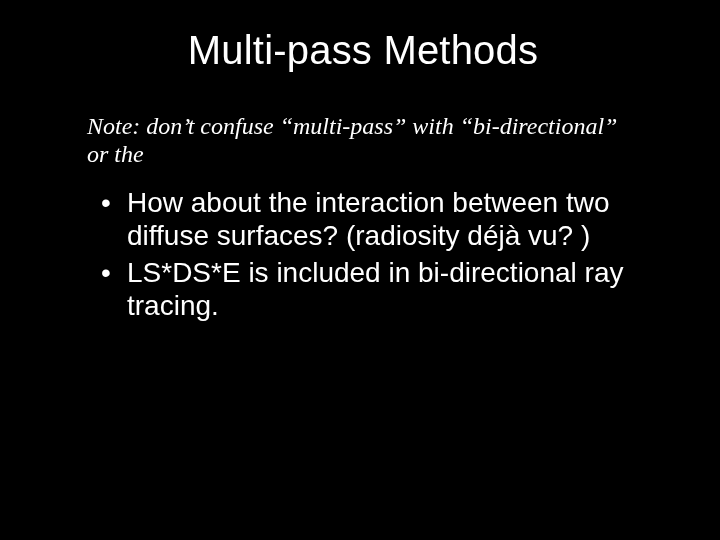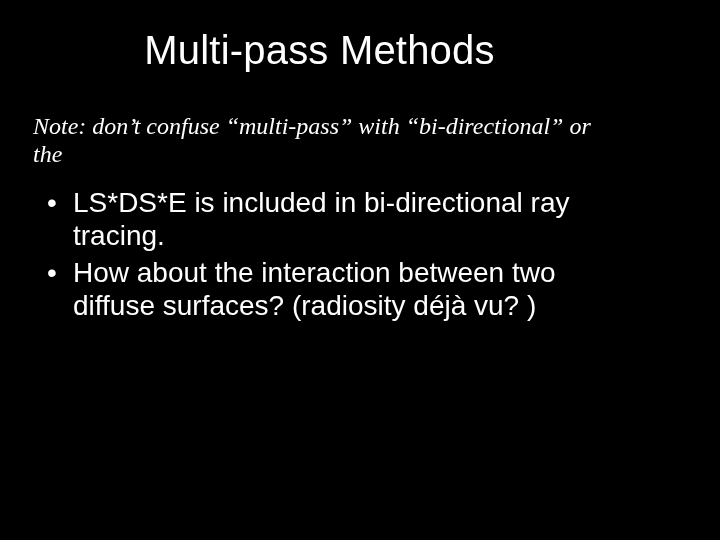--- a/index.html
+++ b/index.html
@@ -7,23 +7,24 @@
     padding: 0;
     width: 720px;
     height: 540px;
     background: #000000;
     overflow: hidden;
   }
   .slide {
     width: 660px;
     height: 540px;
     box-sizing: border-box;
-    padding: 28px 54px 0 33px;
+    padding: 28px 54px 0 54px;
     color: #ffffff;
     font-family: Arial, Helvetica, sans-serif;
+    margin-left: 33px;
   }
   .title {
     text-align: center;
     font-size: 40px;
     font-weight: 400;
     margin: 0 0 40px 0;
     letter-spacing: 0.2px;
   }
   .note {
     font-family: "Times New Roman", Times, serif;
@@ -62,16 +63,16 @@
 <body>
 
 <div class="slide">
   <h1 class="title">Multi-pass Methods</h1>
 
   <p class="note">
     <span>Note: don’t confuse “multi-pass” with “bi-directional” or the</span>
   </p>
 
   <ul class="bullets">
+    <li>How about the interaction between two diffuse surfaces?  (radiosity déjà vu? )</li>
     <li>LS*DS*E is included in bi-directional ray tracing.</li>
-    <li>How about the interaction between two diffuse surfaces?  (radiosity déjà vu? )</li>
   </ul>
 </div>
 
 </body></html>

